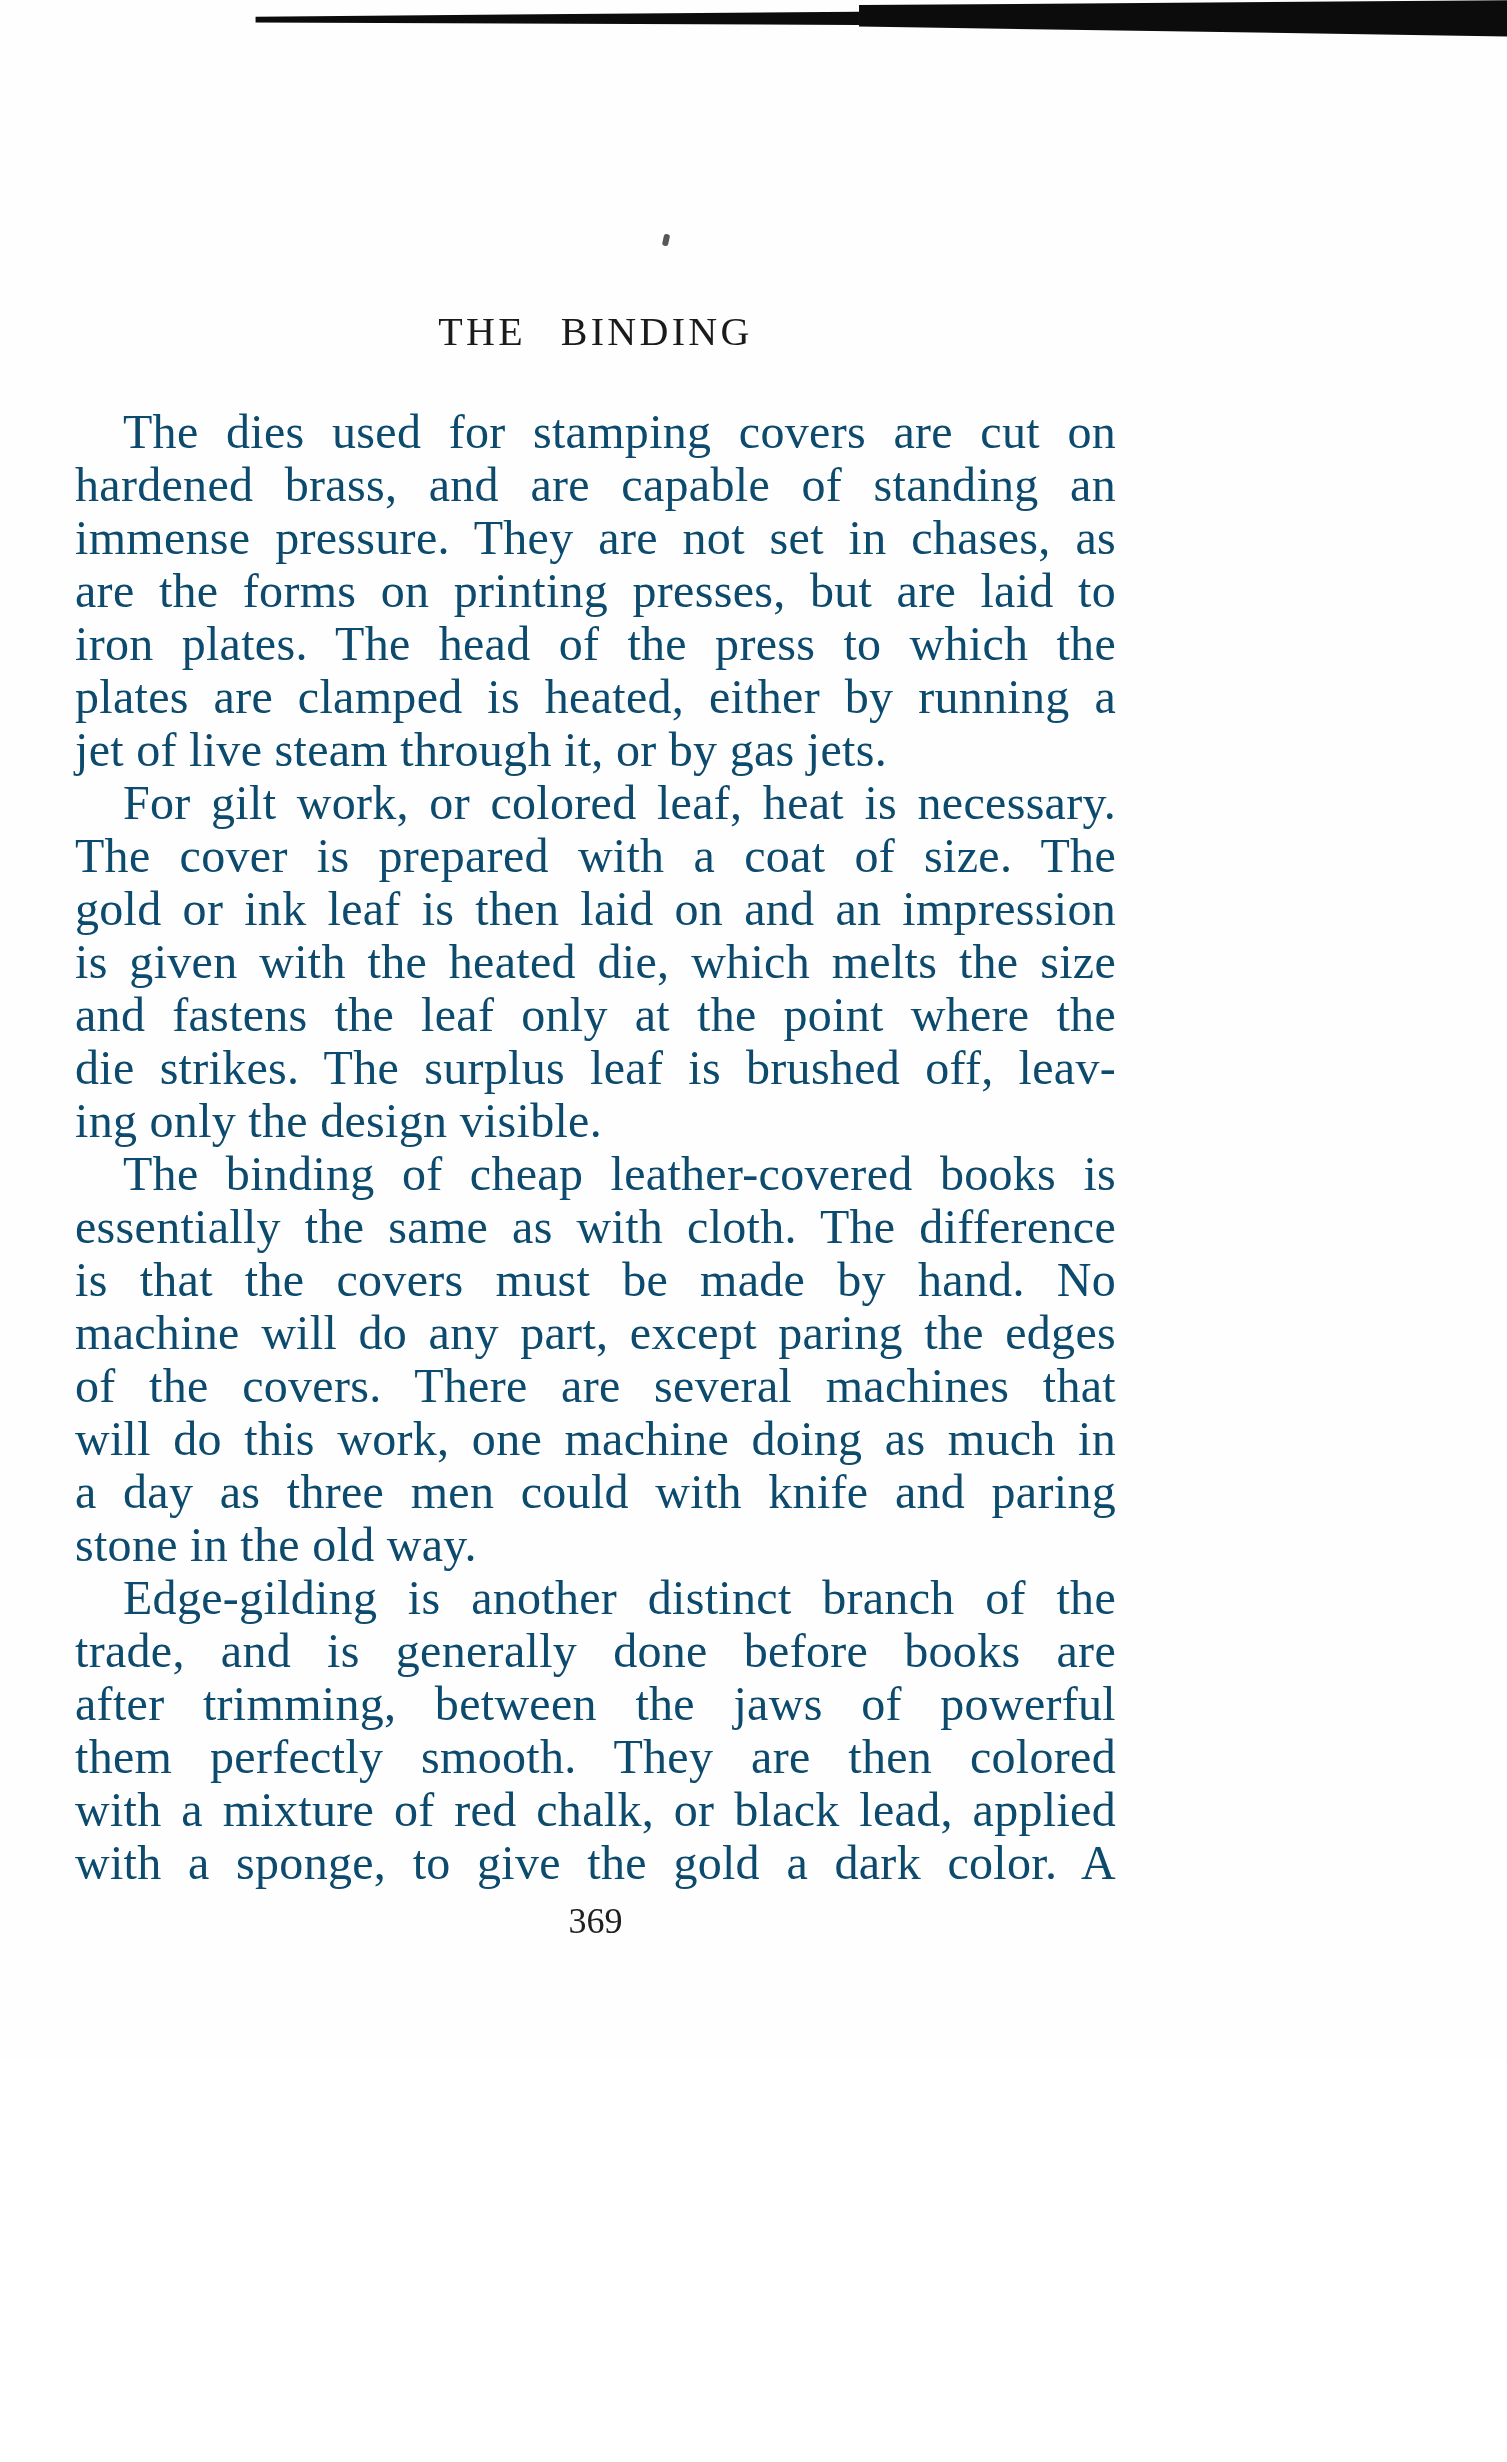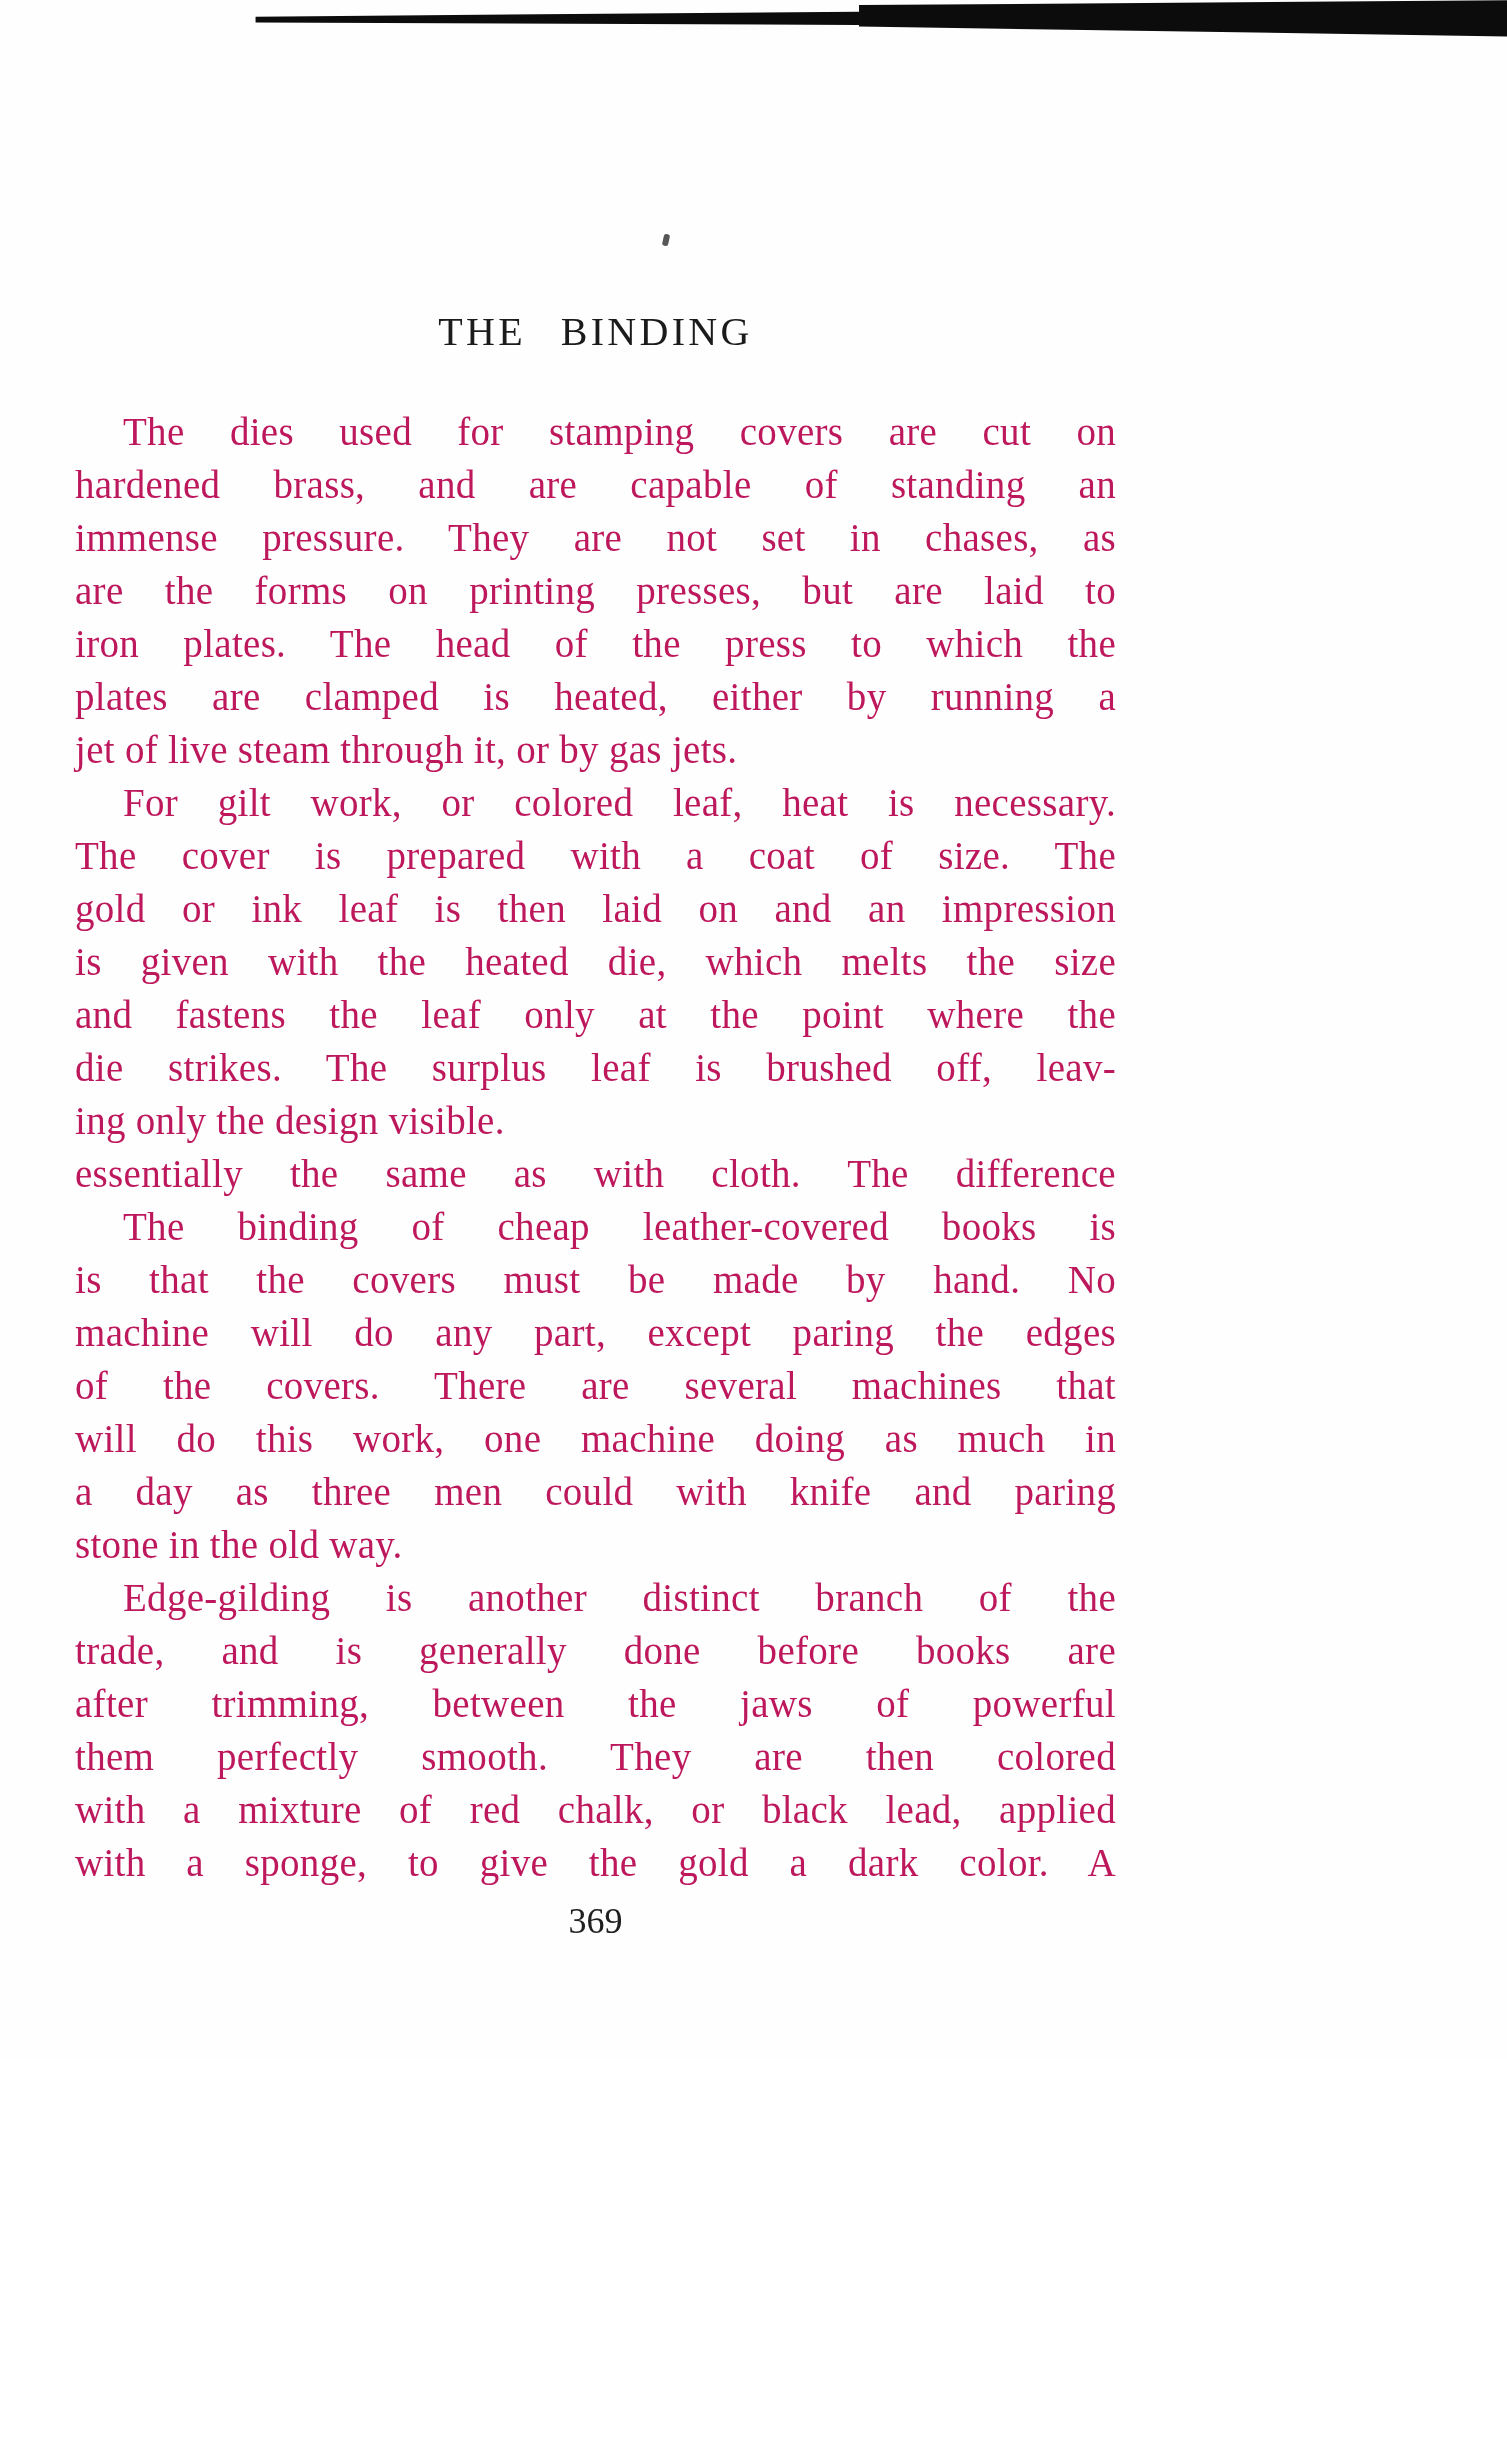--- a/index.html
+++ b/index.html
@@ -48,27 +48,27 @@
     word-spacing: 21.4px;
     line-height: 49px;
     margin: 0 0 49px 0;
     font-weight: normal;
     color: #1b1b1b;
   }
   .paragraph {
     margin: 0;
   }
   .line {
-    font-size: 39px;
+    font-size: 48px;
     line-height: 53px;
     letter-spacing: 0.3px;
     text-align: justify;
     text-align-last: justify;
     white-space: normal;
-    color: #be185d;
+    color: #0c4a6e;
   }
   .line.first {
     text-indent: 48px;
   }
   .line.last {
     text-align-last: left;
   }
   .page-number {
     text-align: center;
     font-size: 36px;
@@ -107,22 +107,22 @@
       <div class="line first">For gilt work, or colored leaf, heat is necessary.</div>
       <div class="line">The cover is prepared with a coat of size. The</div>
       <div class="line">gold or ink leaf is then laid on and an impression</div>
       <div class="line">is given with the heated die, which melts the size</div>
       <div class="line">and fastens the leaf only at the point where the</div>
       <div class="line">die strikes. The surplus leaf is brushed off, leav-</div>
       <div class="line last">ing only the design visible.</div>
     </div>
 
     <div class="paragraph">
+      <div class="line first">The binding of cheap leather-covered books is</div>
       <div class="line">essentially the same as with cloth. The difference</div>
-      <div class="line first">The binding of cheap leather-covered books is</div>
       <div class="line">is that the covers must be made by hand. No</div>
       <div class="line">machine will do any part, except paring the edges</div>
       <div class="line">of the covers. There are several machines that</div>
       <div class="line">will do this work, one machine doing as much in</div>
       <div class="line">a day as three men could with knife and paring</div>
       <div class="line last">stone in the old way.</div>
     </div>
 
     <div class="paragraph">
       <div class="line first">Edge-gilding is another distinct branch of the</div>

